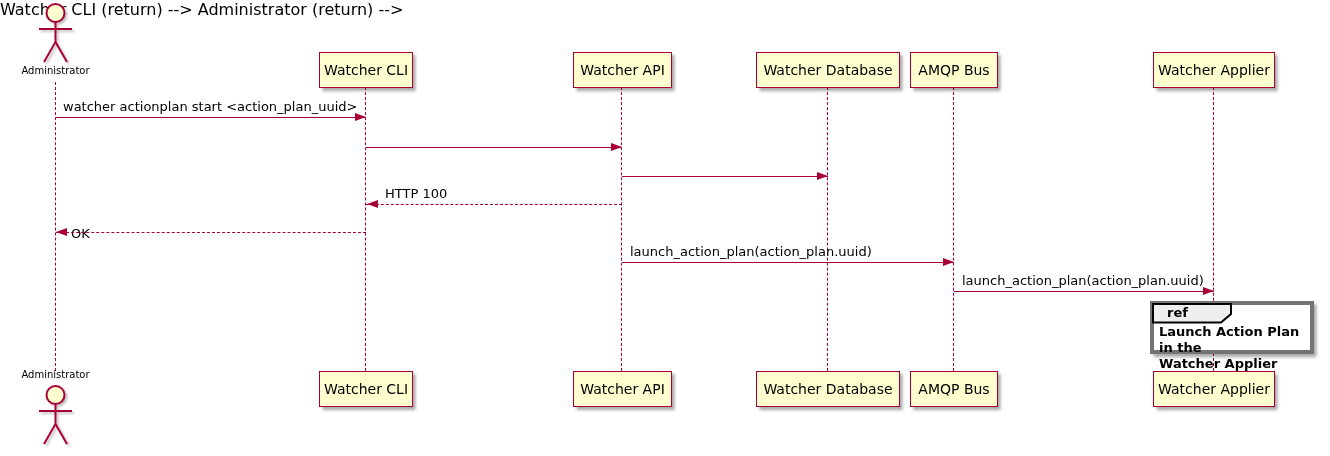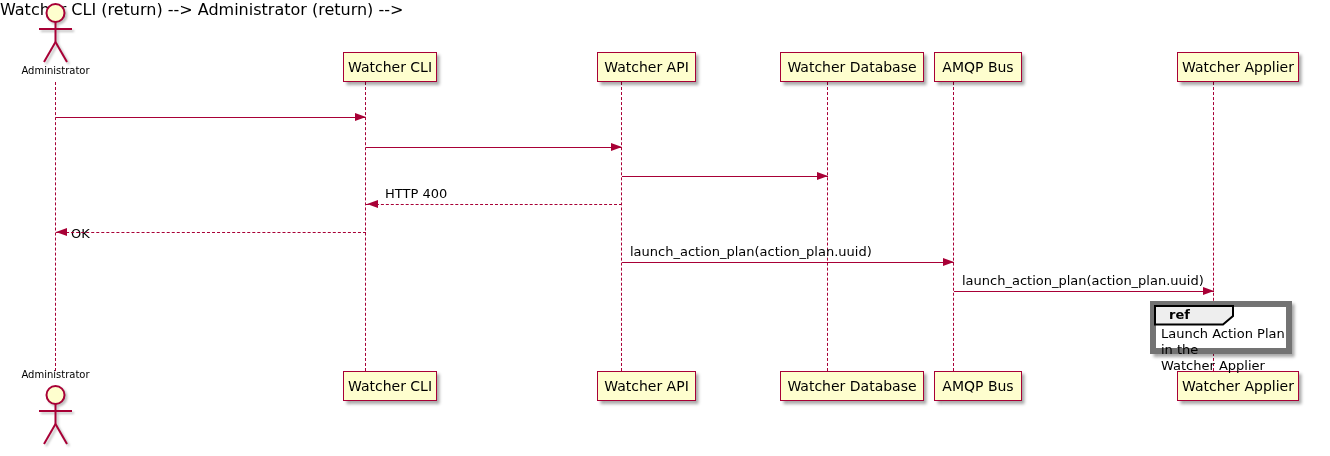--- a/index.html
+++ b/index.html
@@ -10,53 +10,54 @@
   html,body{margin:0;padding:0;background:#ffffff;}
   .canvas{
     position:relative;width:1330px;height:456px;background:#ffffff;overflow:hidden;
     font-family:"DejaVu Sans","Liberation Sans",sans-serif;color:var(--ink);
   }
   .lifeline{
     position:absolute;top:82px;height:289px;width:0;
     border-left:1.6px dashed var(--accent);
   }
   .pbox{
-    position:absolute;height:30px;top:52px;
+    position:absolute;height:36px;top:52px;
     background:var(--fill);border:1.7px solid var(--accent);
     box-shadow:2.5px 3px 3px rgba(0,0,0,0.35);
     display:flex;align-items:center;justify-content:center;
-    font-size:14px;white-space:nowrap;box-sizing:border-box;margin-left:24px;
+    font-size:14px;white-space:nowrap;box-sizing:border-box;
   }
   .pbox.bottom{top:371px;}
   .actor-svg{position:absolute;filter:drop-shadow(2px 2px 1px rgba(0,0,0,0.25));}
   .actor-label{
     position:absolute;left:0;width:111px;text-align:center;
     font-size:10px;white-space:nowrap;
   }
   .mlabel{
     position:absolute;font-size:13px;line-height:14px;white-space:nowrap;
   }
   .mline{position:absolute;height:0;}
   .mline.solid{border-top:1.7px solid var(--accent);}
   .mline.dashed{border-top:1.6px dashed var(--accent);}
   .ahead{position:absolute;width:0;height:0;border-top:4.5px solid transparent;border-bottom:4.5px solid transparent;}
   .ahead.right{border-left:11px solid var(--accent);}
   .ahead.left{border-right:11px solid var(--accent);}
   .refbox{
-    position:absolute;left:1150px;top:301px;width:142px;height:53px;
-    background:#ffffff;border:6px solid #737373;box-sizing:border-box;
+    position:absolute;left:1150px;top:301px;width:164px;height:53px;
+    background:#ffffff;border:4px solid #737373;box-sizing:border-box;
     box-shadow:2.5px 3px 3px rgba(0,0,0,0.35);
   }
   .reftag{position:absolute;left:-2px;top:-2px;}
   .reftag-label{
     position:absolute;left:13px;top:0px;font-size:13px;font-weight:bold;
   }
   .reftext{
     position:absolute;left:5px;top:19px;font-size:13px;line-height:16px;
     white-space:pre-line;
+    font-weight:bold;
   }
 </style>
 </head>
 <body>
 
 <div class="canvas">
 
   
   <div class="lifeline" style="left:55px"></div>
   <div class="lifeline" style="left:365px"></div>
@@ -93,33 +94,34 @@
   <div class="pbox" style="left:1153px;width:122px">Watcher Applier</div>
 
   
   <div class="pbox bottom" style="left:319px;width:94px">Watcher CLI</div>
   <div class="pbox bottom" style="left:573px;width:99px">Watcher API</div>
   <div class="pbox bottom" style="left:756px;width:144px">Watcher Database</div>
   <div class="pbox bottom" style="left:910px;width:88px">AMQP Bus</div>
   <div class="pbox bottom" style="left:1153px;width:122px">Watcher Applier</div>
 
   
+  <div class="mlabel" style="left:63px;top:100px">watcher actionplan start &lt;action_plan_uuid&gt;</div>
   <div class="mline solid" style="left:56px;top:117px;width:310px"></div>
   <div class="ahead right" style="left:355px;top:113px"></div>
 
   
   <div class="mline solid" style="left:366px;top:147px;width:256px"></div>
   <div class="ahead right" style="left:611px;top:143px"></div>
 
   
   <div class="mline solid" style="left:622px;top:176px;width:206px"></div>
   <div class="ahead right" style="left:817px;top:172px"></div>
 
    Watcher CLI (return) --&gt;
-  <div class="mlabel" style="left:385px;top:187px">HTTP 400</div>
+  <div class="mlabel" style="left:385px;top:187px">HTTP 100</div>
   <div class="mline dashed" style="left:366px;top:204px;width:256px"></div>
   <div class="ahead left" style="left:367px;top:200px"></div>
 
    Administrator (return) --&gt;
   <div class="mlabel" style="left:71px;top:227px">OK</div>
   <div class="mline dashed" style="left:56px;top:232px;width:310px"></div>
   <div class="ahead left" style="left:56px;top:228px"></div>
 
   
   <div class="mlabel" style="left:630px;top:245px">launch_action_plan(action_plan.uuid)</div>

